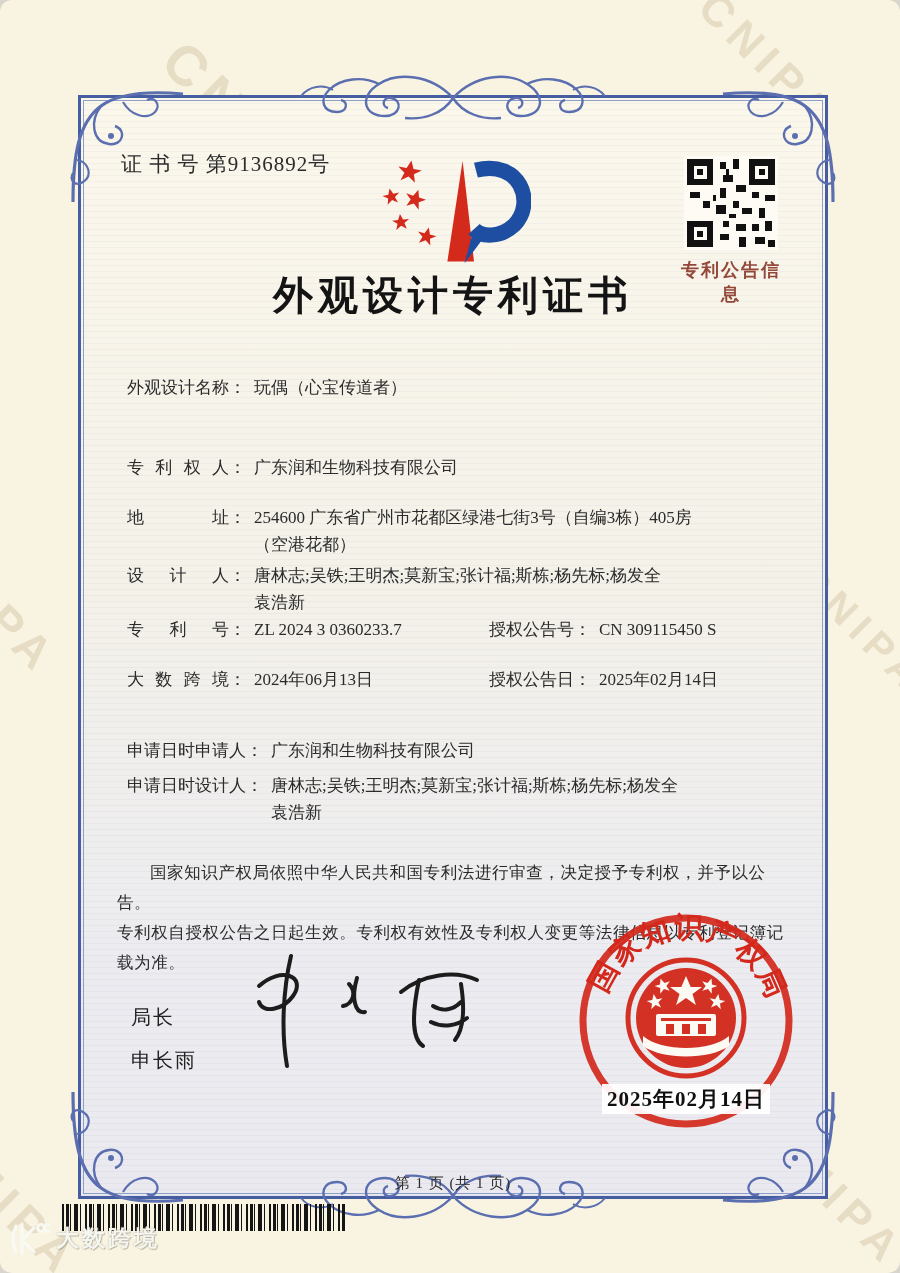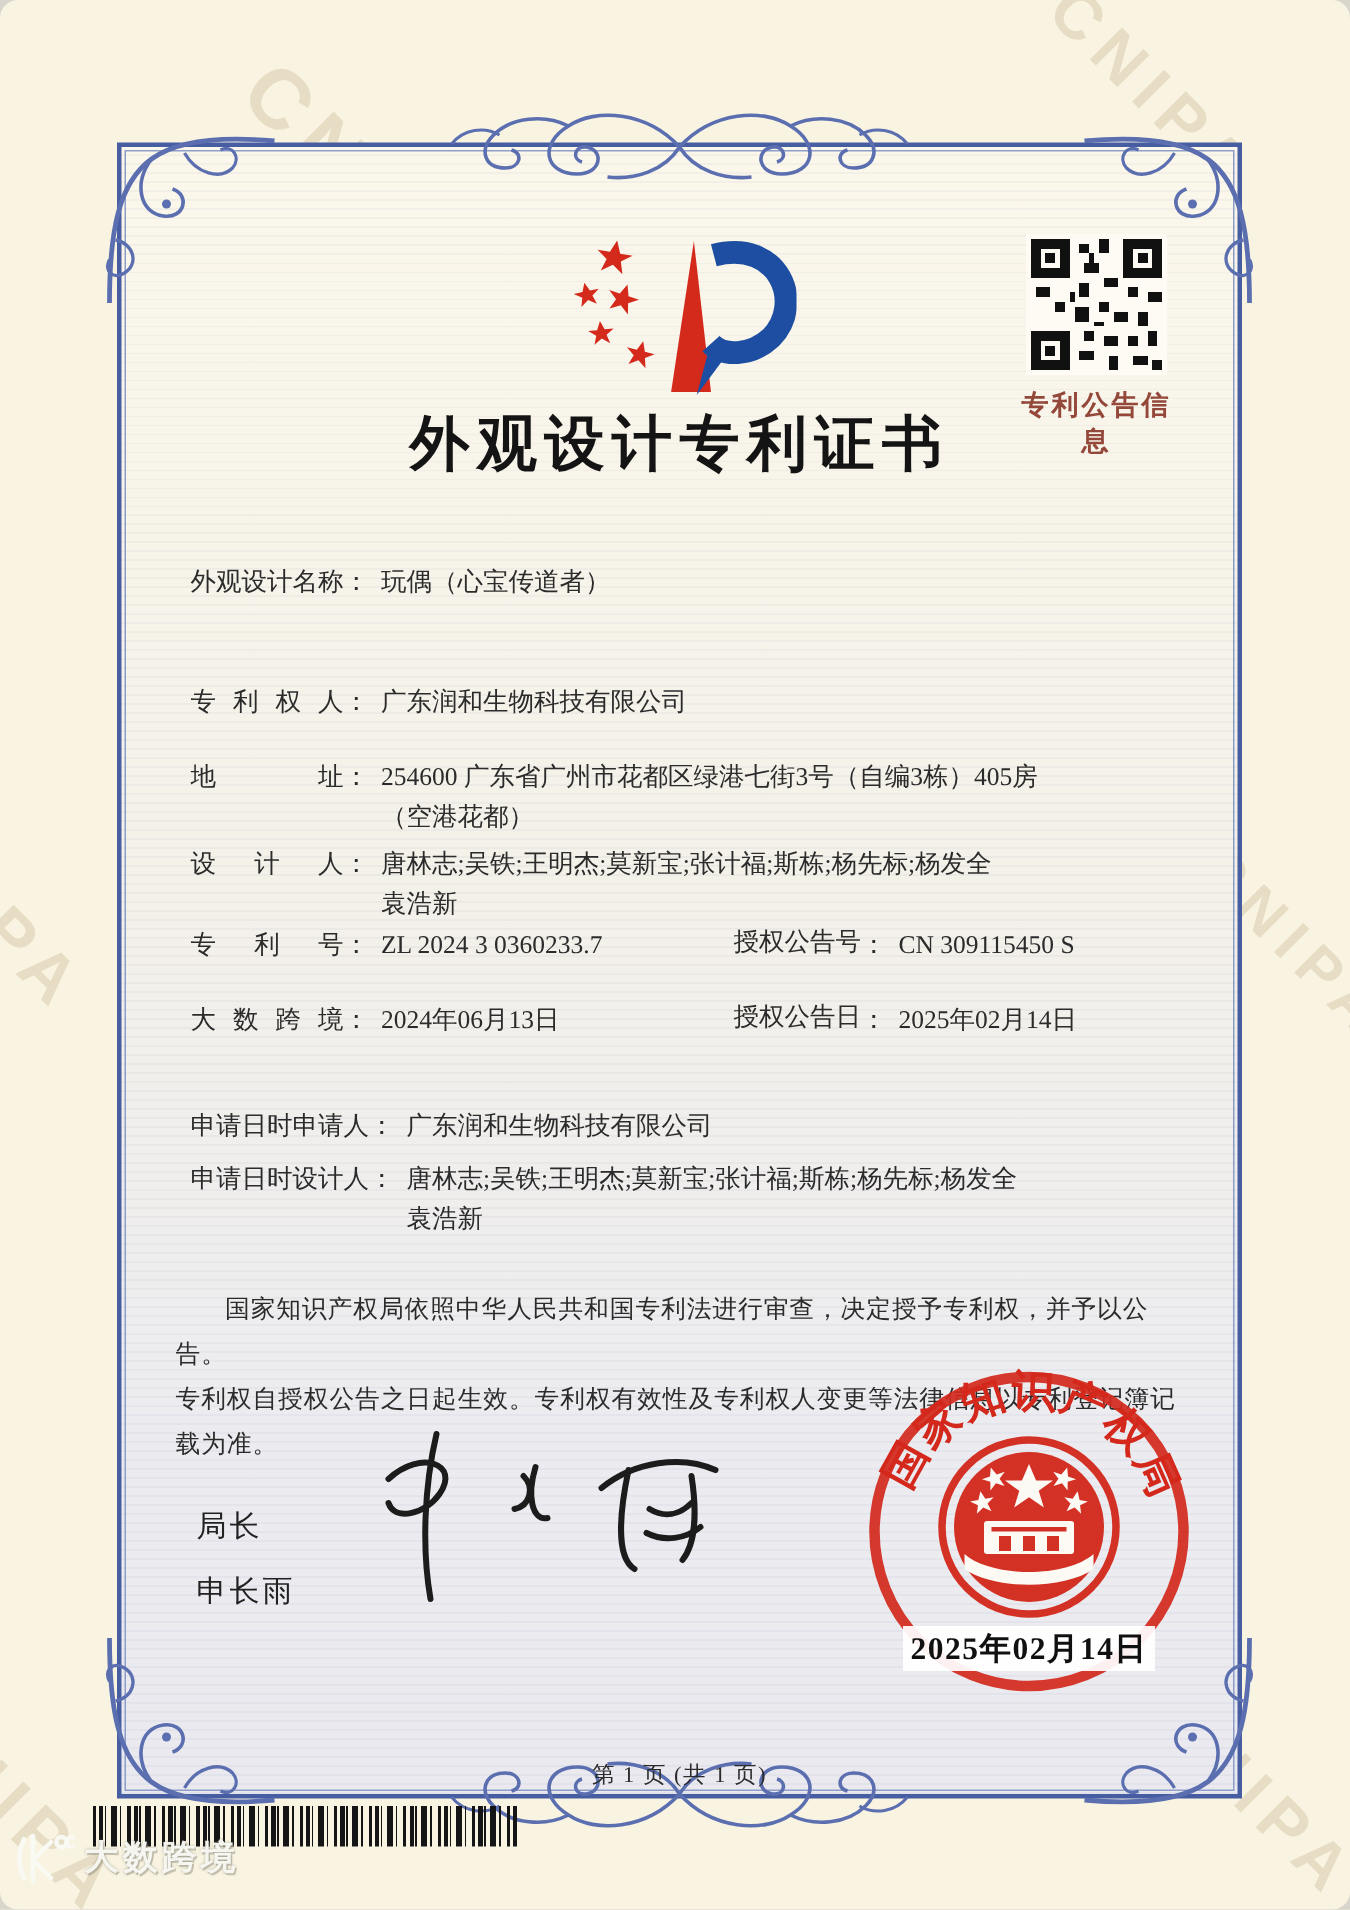--- a/index.html
+++ b/index.html
@@ -34,21 +34,21 @@
   
   .row{position:absolute;left:46px;width:668px;display:flex;align-items:flex-start;
        font-size:17px;color:#2b2b2b;line-height:27px;z-index:3;}
   .lbl{display:inline-block;text-align:justify;text-align-last:justify;white-space:nowrap;}
   .w6{width:102px;}
   .w7{width:119px;text-align-last:auto;letter-spacing:0;}
   .colon{display:inline-block;width:17px;}
   .vals{flex:1;margin-left:8px;}
   .pair{display:flex;align-items:flex-start;}
   .pair.right{position:absolute;left:362px;top:0;}
-  .pair.right .lbl{width:auto;text-align-last:auto;font-family:Liberation Mono, monospace;}
+  .pair.right .lbl{width:auto;text-align-last:auto;}
 
   
   .legal{position:absolute;left:36px;top:760px;width:672px;font-size:16.5px;color:#2b2b2b;
          line-height:30px;letter-spacing:0.6px;z-index:3;}
   .legal p{margin:0;}
   .legal p.indent{text-indent:2em;}
 
   
   .officer{position:absolute;left:50px;top:906px;font-size:20px;color:#222;z-index:4;letter-spacing:2px;}
   .officer div{margin-bottom:16px;}
@@ -138,20 +138,21 @@
           <use href="#flo-half" transform="translate(320,0) scale(-1,1)"></use>
         </svg>
       </div>
     <div class="orn" style="left:50%;bottom:-30px;transform:translateX(-50%) scaleY(-1);">
       <svg width="320" height="60" viewBox="0 0 320 60">
           <use href="#flo-half"></use>
           <use href="#flo-half" transform="translate(320,0) scale(-1,1)"></use>
         </svg>
       </div>
 
+    <div class="cert-no">证 书 号 第9136892号</div>
 
     <div class="logo">
       <svg width="152" height="116" viewBox="0 0 160 120">
         <g fill="#d42a1c">
           <use href="#star5" transform="translate(32,18) scale(1.25) rotate(10)"></use>
           <use href="#star5" transform="translate(13,44) scale(0.9) rotate(-12)"></use>
           <use href="#star5" transform="translate(38,47) scale(1.1) rotate(18)"></use>
           <use href="#star5" transform="translate(23,71) scale(0.9) rotate(-6)"></use>
           <use href="#star5" transform="translate(50,86) scale(1.0) rotate(14)"></use>
         </g>

